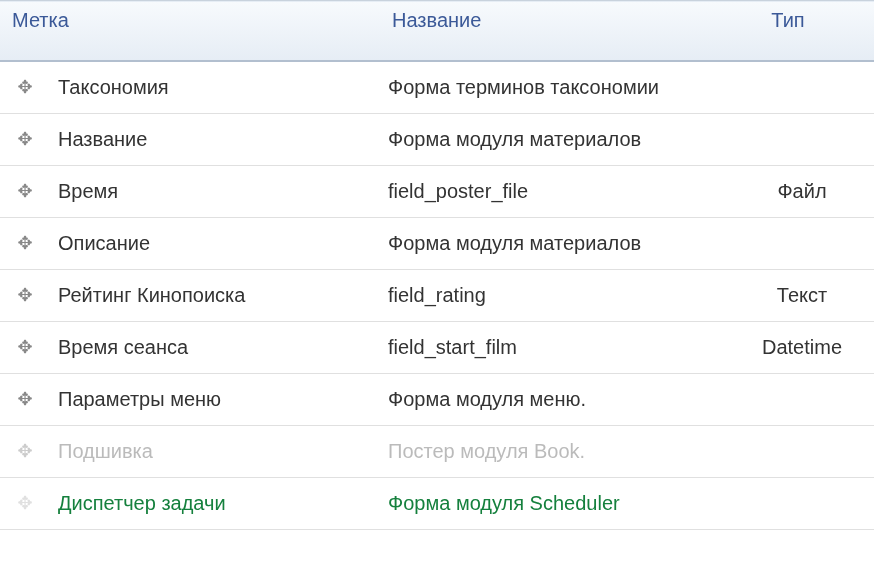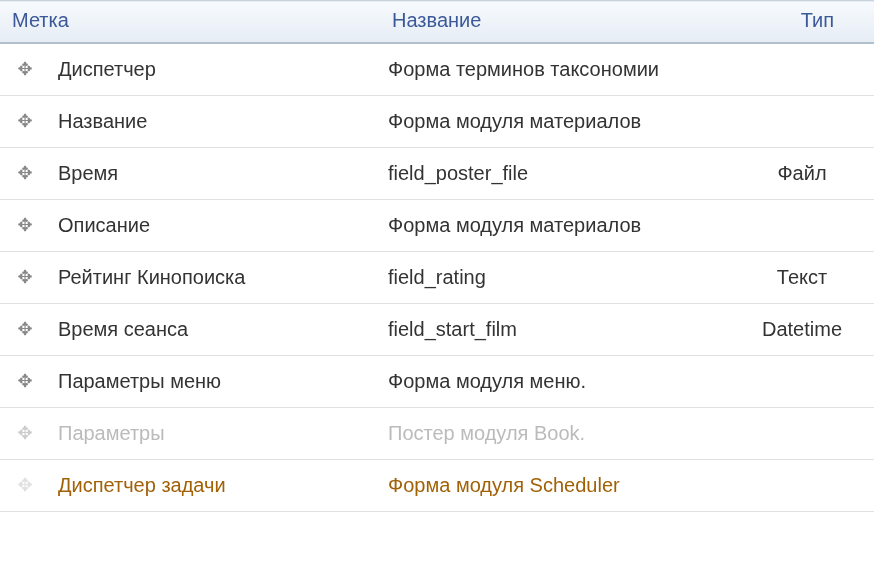--- a/index.html
+++ b/index.html
@@ -16,25 +16,25 @@
   }
   .header-row {
     background: linear-gradient(to bottom, #f7fafd 0%, #e6edf5 100%);
     border-top: 1px solid #c8d2dd;
     border-bottom: 2px solid #b2bfcf;
   }
   .header-row th {
     text-align: left;
     font-weight: normal;
     color: #3b5998;
-    padding: 8px 12px 10px 12px;
+    padding: 8px 12px 28px 12px;
     font-size: 20px;
   }
   .header-row th.col-type {
-    text-align: right;
+    text-align: center;
     padding-right: 40px;
   }
   tbody tr {
     border-bottom: 1px solid #e0e0e0;
   }
   tbody td {
     padding: 14px 8px;
     vertical-align: middle;
     color: #333;
   }
@@ -55,21 +55,21 @@
   td.type-cell {
     text-align: center;
   }
   tr.faded td {
     color: #bbb;
   }
   tr.faded td.handle-cell {
     color: #ccc;
   }
   tr.very-faded td {
-    color: #a16207;
+    color: #15803d;
   }
   tr.very-faded td.handle-cell {
     color: #e0e0e0;
   }
   .move-icon {
     display: inline-block;
     line-height: 1;
   }
 </style>
 </head>
@@ -79,21 +79,21 @@
   <thead>
     <tr class="header-row">
       <th colspan="2">Метка</th>
       <th>Название</th>
       <th class="col-type">Тип</th>
     </tr>
   </thead>
   <tbody id="tbody">
       <tr>
         <td class="handle-cell"><span class="move-icon">✥</span></td>
-        <td class="label-cell">Диспетчер</td>
+        <td class="label-cell">Таксономия</td>
         <td class="name-cell">Форма терминов таксономии</td>
         <td class="type-cell"></td>
       </tr>
       <tr>
         <td class="handle-cell"><span class="move-icon">✥</span></td>
         <td class="label-cell">Название</td>
         <td class="name-cell">Форма модуля материалов</td>
         <td class="type-cell"></td>
       </tr>
       <tr>
@@ -121,21 +121,21 @@
         <td class="type-cell">Datetime</td>
       </tr>
       <tr>
         <td class="handle-cell"><span class="move-icon">✥</span></td>
         <td class="label-cell">Параметры меню</td>
         <td class="name-cell">Форма модуля меню.</td>
         <td class="type-cell"></td>
       </tr>
       <tr class="faded">
         <td class="handle-cell"><span class="move-icon">✥</span></td>
-        <td class="label-cell">Параметры</td>
+        <td class="label-cell">Подшивка</td>
         <td class="name-cell">Постер модуля Book.</td>
         <td class="type-cell"></td>
       </tr>
       <tr class="very-faded">
         <td class="handle-cell"><span class="move-icon">✥</span></td>
         <td class="label-cell">Диспетчер задачи</td>
         <td class="name-cell">Форма модуля Scheduler</td>
         <td class="type-cell"></td>
       </tr>
     </tbody>

